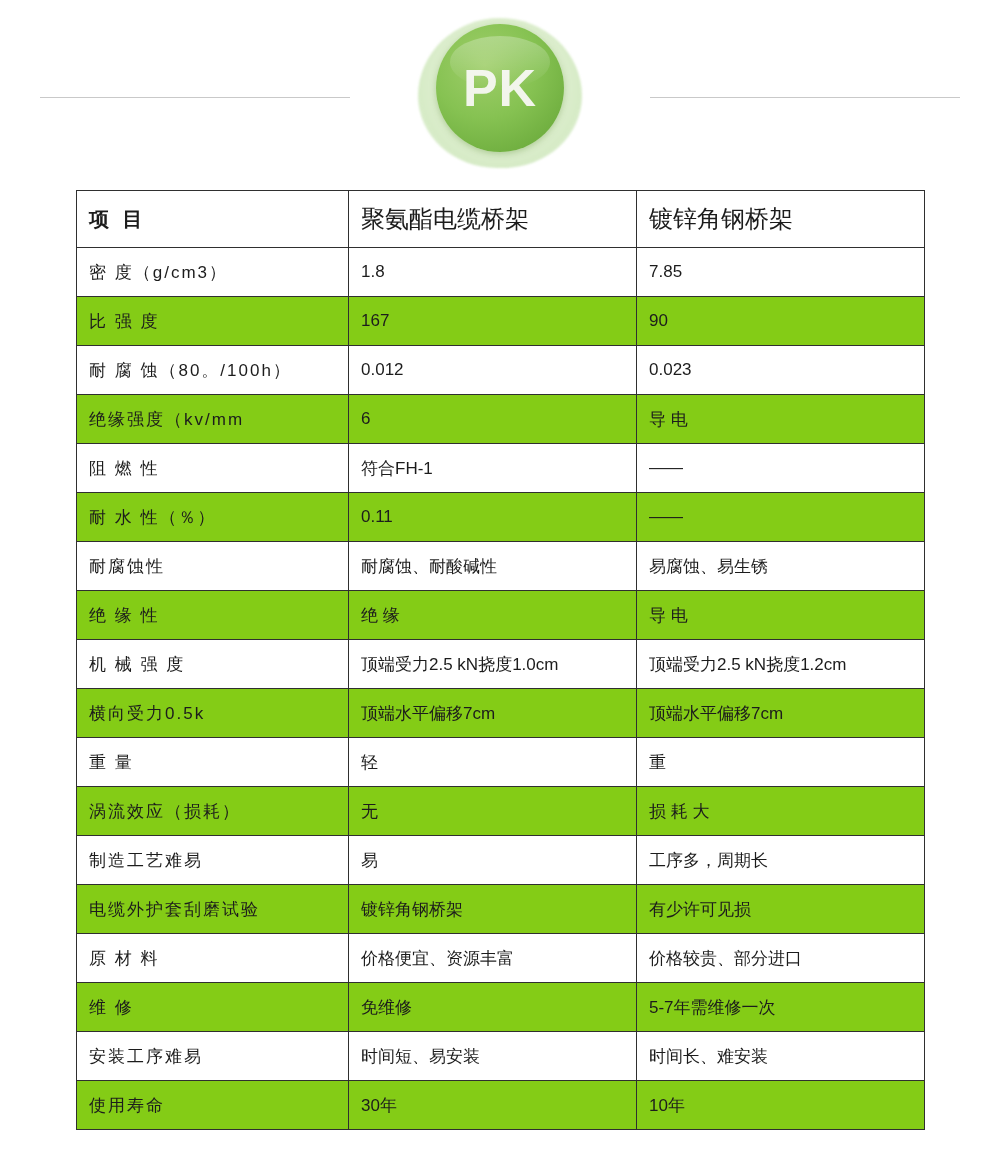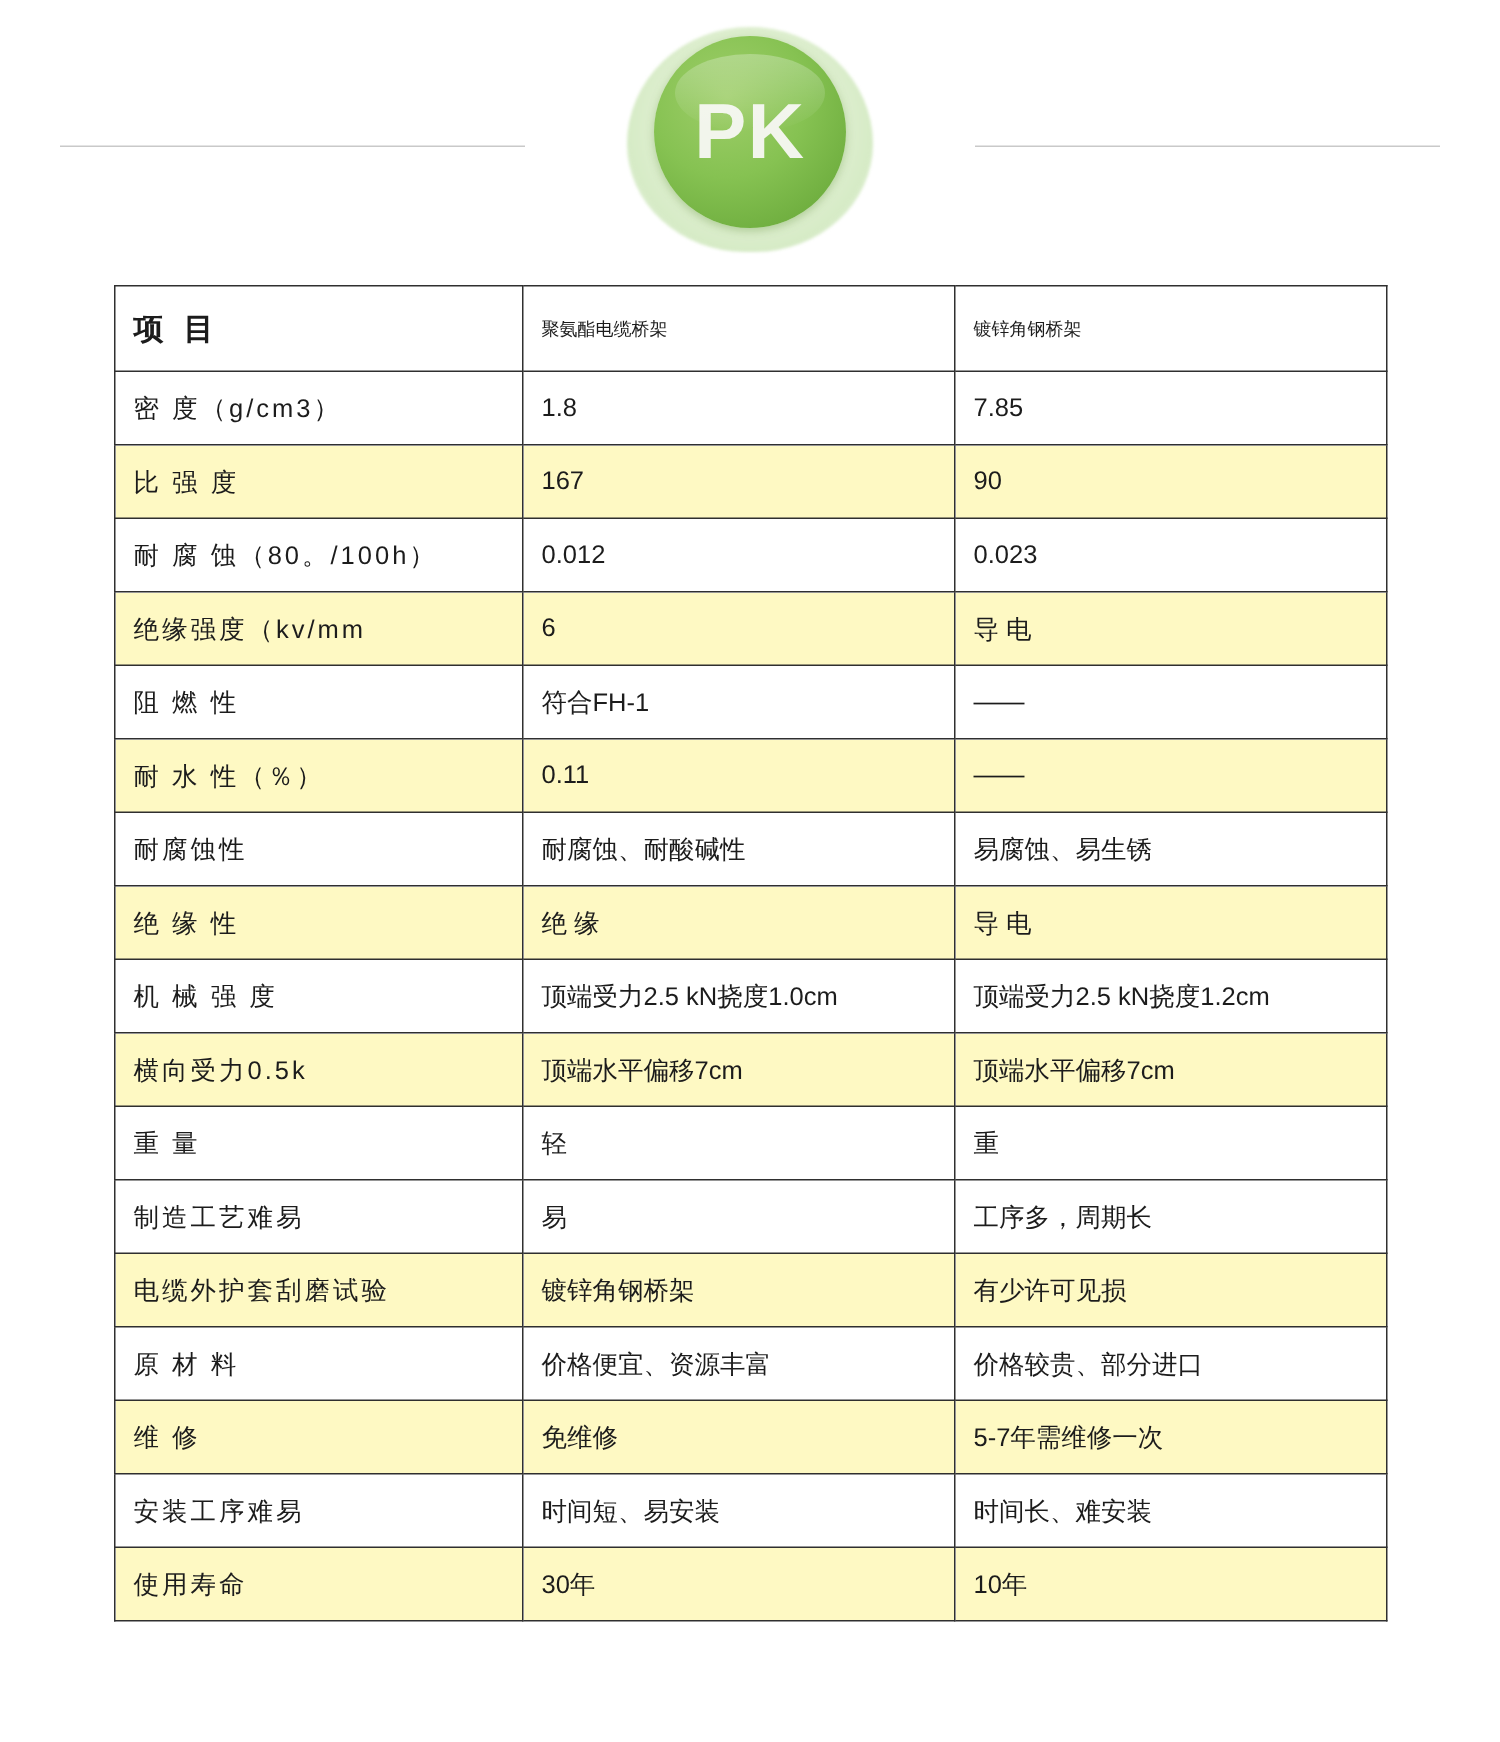--- a/index.html
+++ b/index.html
@@ -111,23 +111,23 @@
   col.c3 { width: 288px; }
 
   tr.head td {
     height: 56px;
     font-size: 20px;
     font-weight: bold;
     background: #ffffff;
   }
   tr.head td.c-head-1 { letter-spacing: 4px; }
   tr.head td.c-head-2,
-  tr.head td.c-head-3 { font-weight: normal; font-size: 12px; letter-spacing: 0; }
-
-  tr.alt td { background: #fef9c3; }
+  tr.head td.c-head-3 { font-weight: normal; font-size: 24px; letter-spacing: 0; }
+
+  tr.alt td { background: #84cc16; }
   tr.plain td { background: #ffffff; }
 
   td.label { letter-spacing: 2px; }
   td.value { letter-spacing: 0; }
 </style>
 </head>
 <body>
 
 <div class="header">
   <div class="header-rule left"></div>
@@ -201,20 +201,25 @@
         <tr class="alt">
           <td class="label">横向受力0.5k</td>
           <td class="value">顶端水平偏移7cm</td>
           <td class="value">顶端水平偏移7cm</td>
         </tr>
         <tr class="plain">
           <td class="label">重 量</td>
           <td class="value">轻</td>
           <td class="value">重</td>
         </tr>
+        <tr class="alt">
+          <td class="label">涡流效应（损耗）</td>
+          <td class="value">无</td>
+          <td class="value">损 耗 大</td>
+        </tr>
         <tr class="plain">
           <td class="label">制造工艺难易</td>
           <td class="value">易</td>
           <td class="value">工序多，周期长</td>
         </tr>
         <tr class="alt">
           <td class="label">电缆外护套刮磨试验</td>
           <td class="value">镀锌角钢桥架</td>
           <td class="value">有少许可见损</td>
         </tr>

